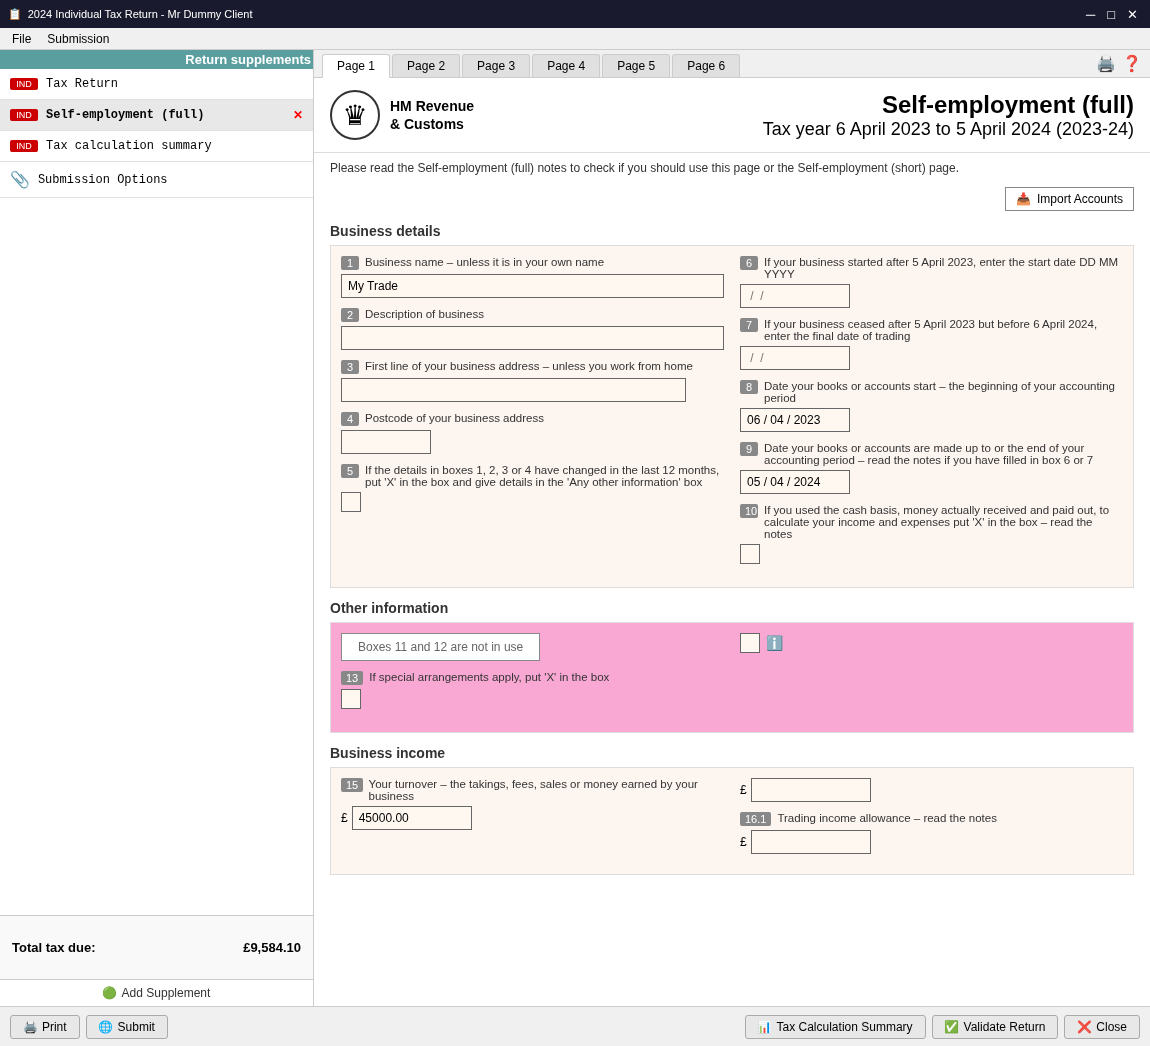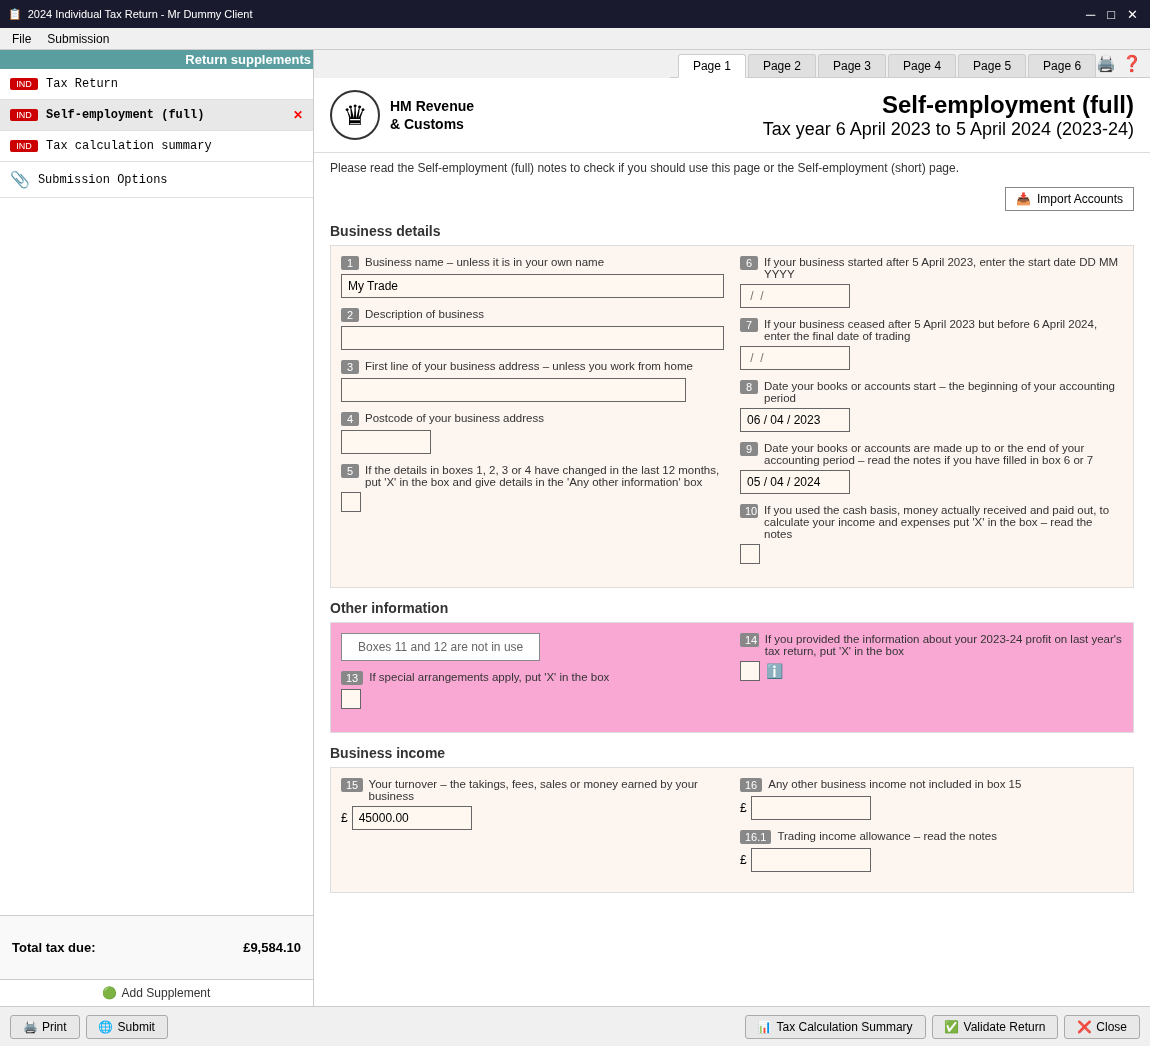--- a/index.html
+++ b/index.html
@@ -25,21 +25,21 @@
     .sidebar-item.active { background: #e8e8e8; font-weight: bold; }
     .ind-badge { background: #cc0000; color: white; font-size: 9px; padding: 1px 4px; border-radius: 2px; font-weight: normal; min-width: 28px; text-align: center; }
     .sidebar-item-label { flex: 1; font-size: 12px; font-family: Liberation Mono, monospace; }
     .close-x { color: red; font-weight: bold; cursor: pointer; }
     .sidebar-spacer { flex: 1; }
     .total-tax { padding: 24px 12px; border-top: 1px solid #ccc; display: flex; justify-content: space-between; font-weight: bold; font-size: 13px; background: #f9f9f9; }
     .add-supplement { text-align: center; padding: 6px; border-top: 1px solid #ccc; }
     .add-supplement-btn { background: none; border: none; cursor: pointer; color: #333; font-size: 12px; display: flex; align-items: center; gap: 4px; margin: 0 auto; }
 
     
-    .content-area { flex: 1; display: flex; flex-direction: column; overflow: hidden; align-items: flex-end; }
+    .content-area { flex: 1; display: flex; flex-direction: column; overflow: hidden; }
 
     
     .tabs-bar { display: flex; padding: 4px 8px 0; background: #f0f0f0; border-bottom: 1px solid #ccc; align-items: flex-end; justify-content: space-between; }
     .tabs-left { display: flex; gap: 2px; }
     .tab { padding: 4px 14px; border: 1px solid #ccc; border-bottom: none; background: #e0e0e0; cursor: pointer; font-size: 12px; border-radius: 3px 3px 0 0; }
     .tab.active { background: white; border-bottom: 1px solid white; margin-bottom: -1px; }
     .tabs-right { display: flex; gap: 6px; align-items: center; padding-bottom: 4px; }
     .icon-btn { background: none; border: none; cursor: pointer; font-size: 16px; }
 
     
@@ -298,24 +298,20 @@
                 <div class="field-label">
                   <span class="field-num">13</span>
                   <span class="field-label-text">If special arrangements apply, put 'X' in the box</span>
                 </div>
                 <div class="checkbox-field"></div>
               </div>
             </div>
             <div class="form-col">
 
               <div class="field-group">
-                <div class="field-label">
-                  <span class="field-num">14</span>
-                  <span class="field-label-text">If you provided the information about your 2023-24 profit on last year's tax return, put 'X' in the box</span>
-                </div>
                 <div style="display:flex; align-items:center; gap:6px;">
                   <div class="checkbox-field"></div>
                   <span class="info-icon">ℹ️</span>
                 </div>
               </div>
             </div>
           </div>
         </div>
       </div>
 
@@ -332,24 +328,20 @@
                 </div>
                 <div style="display:flex; align-items:center; gap:4px;">
                   <span>£</span>
                   <input type="text" class="field-input-money" value="45000.00" style="">
                 </div>
               </div>
             </div>
 
             <div class="form-col">
               <div class="field-group">
-                <div class="field-label">
-                  <span class="field-num">16</span>
-                  <span class="field-label-text">Any other business income not included in box 15</span>
-                </div>
                 <div style="display:flex; align-items:center; gap:4px;">
                   <span>£</span>
                   <input type="text" class="field-input-money" style="">
                 </div>
               </div>
               <div class="field-group">
                 <div class="field-label">
                   <span class="field-num">16.1</span>
                   <span class="field-label-text">Trading income allowance – read the notes</span>
                 </div>

